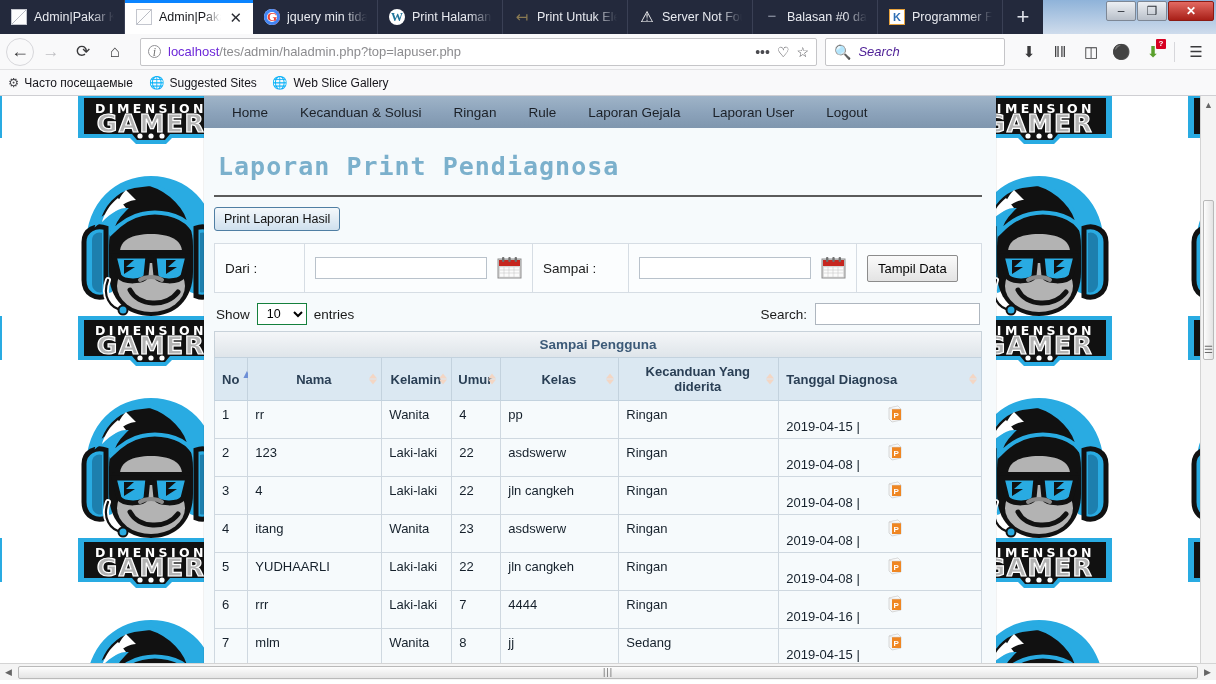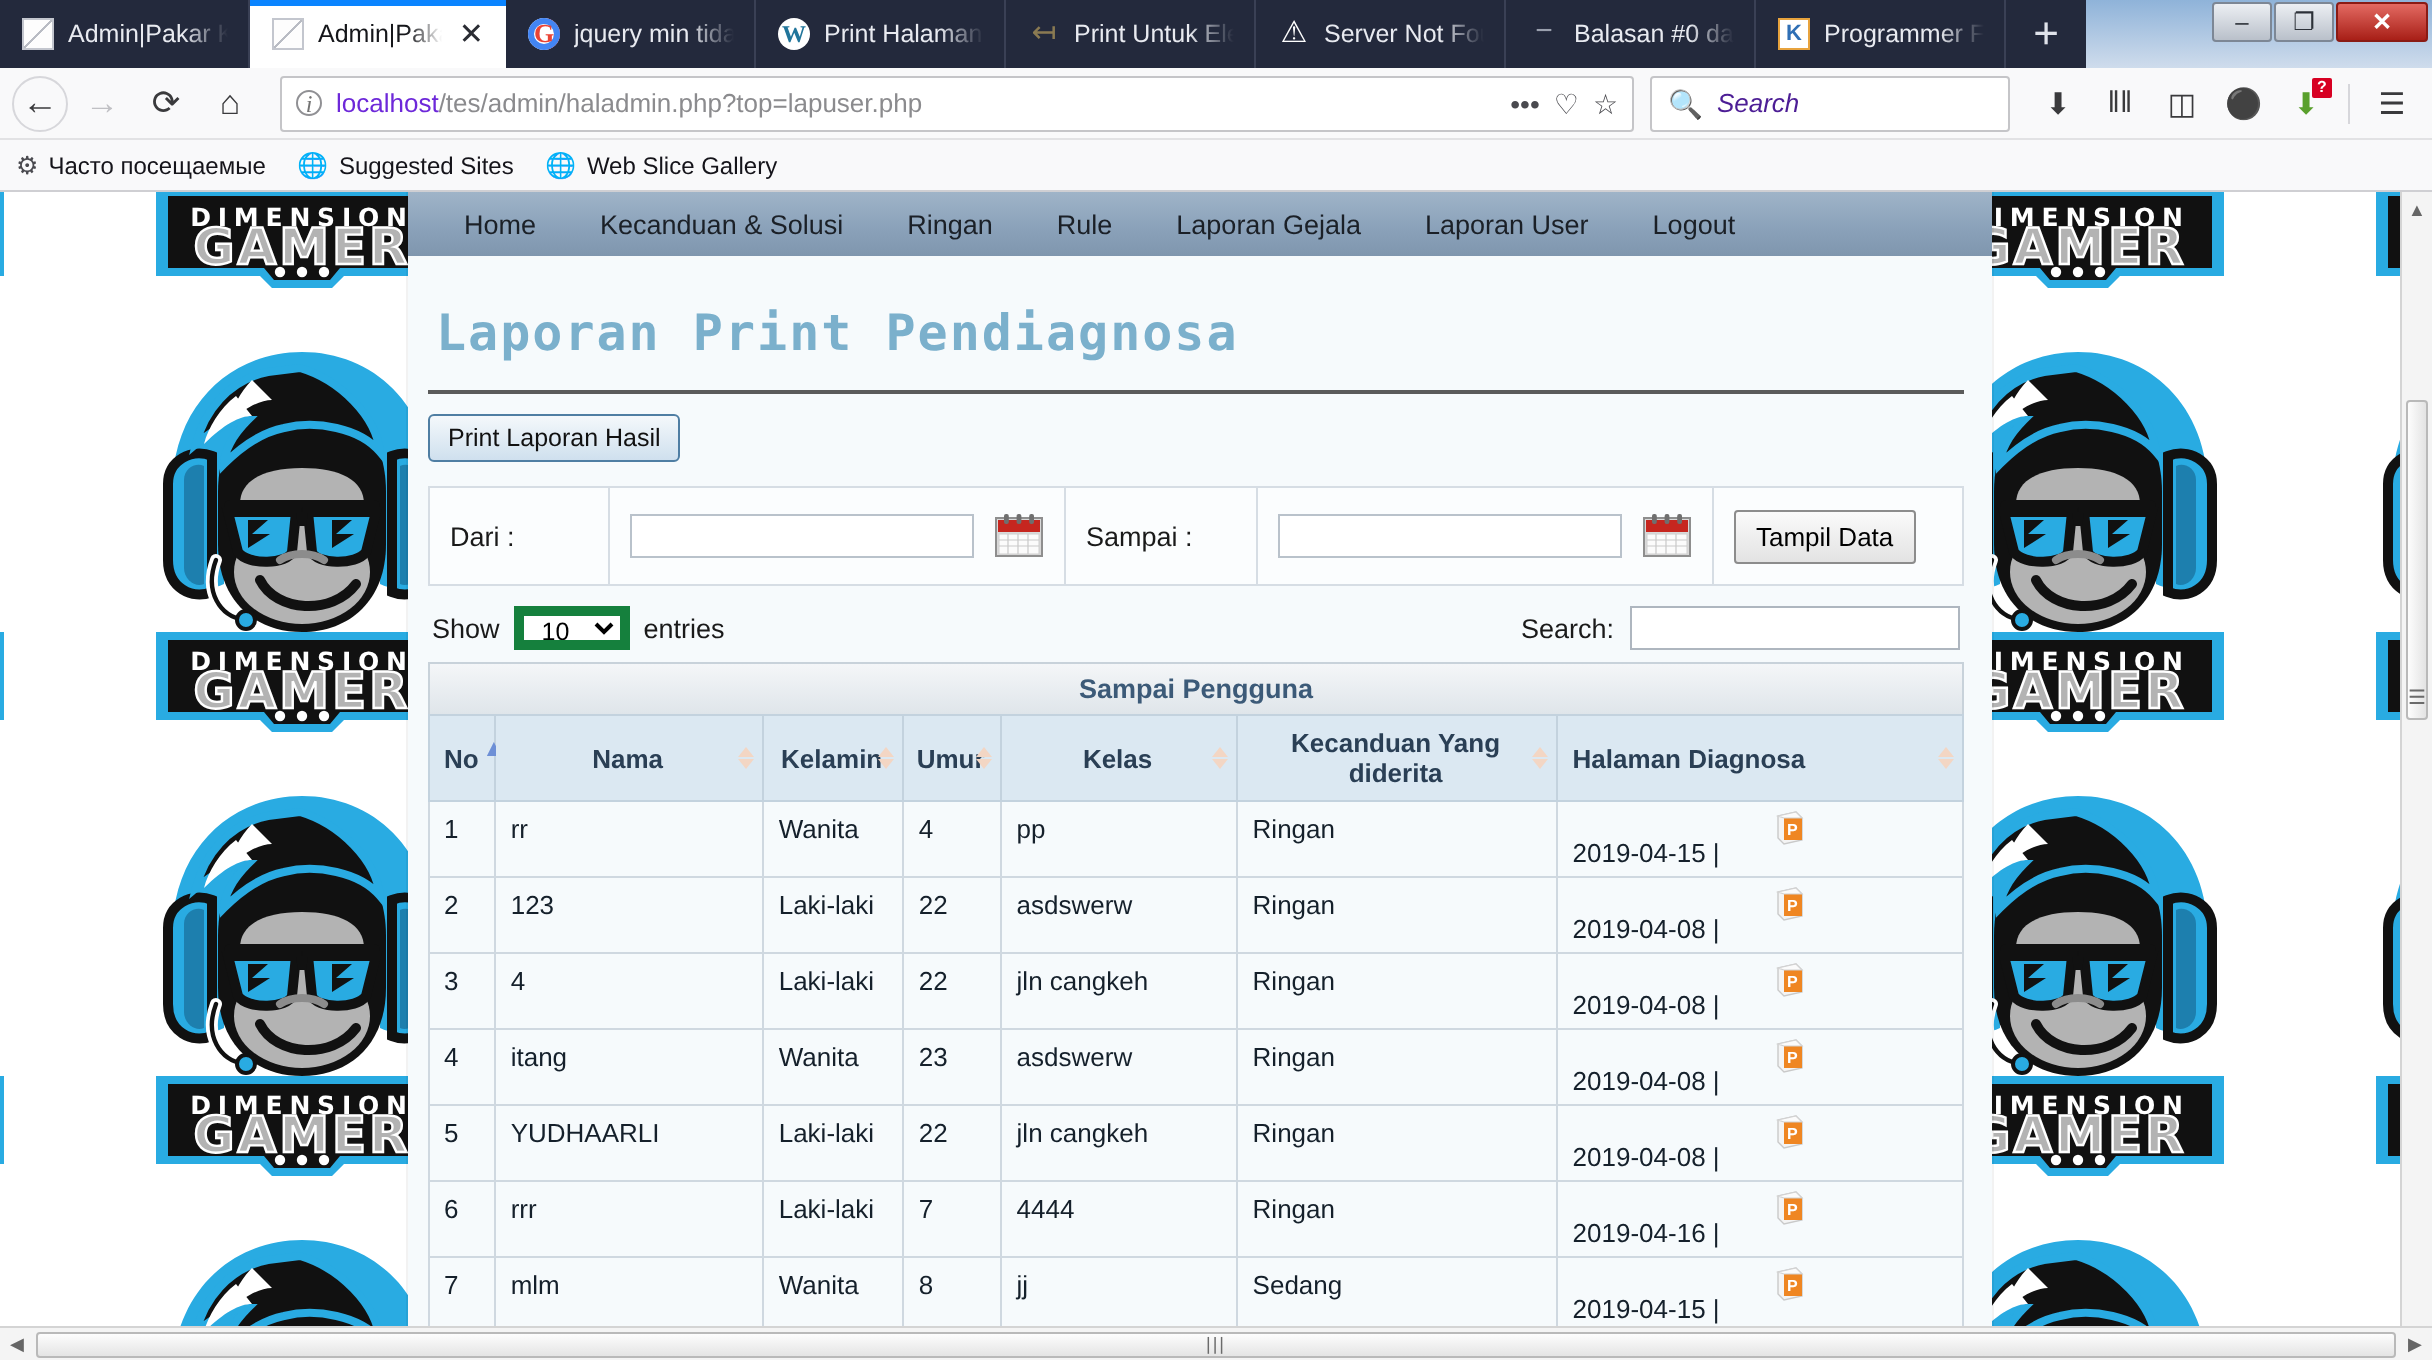--- a/index.html
+++ b/index.html
@@ -131,21 +131,21 @@
   .fcell { display: flex; align-items: center; padding: 0 10px; gap: 10px;
     border-right: 1px solid #d6dde4; height: 100%; }
   .fcell.last { border-right: none; flex: 1; }
   .fcell .lbl { font-size: 13.5px; color: #1a1a1a; }
   .dateinput { width: 172px; height: 22px; border: 1px solid #b9c2cb; background: #fff; }
   .cal { width: 25px; height: 24px; position: relative; flex: 0 0 25px; }
 
   .dtbar { display: flex; align-items: center; justify-content: space-between;
     margin: 10px 2px 6px 2px; font-size: 13.5px; color: #1a1a1a; }
   .dtleft { display: flex; align-items: center; gap: 7px; }
-  .lensel { height: 22px; border: 5px solid #15803d; background: #fff; font-size: 12.5px;
+  .lensel { height: 22px; border: 1px solid #15803d; background: #fff; font-size: 12.5px;
     padding: 0 2px 0 5px; font-family: "Liberation Sans", sans-serif; }
   .dtright { display: flex; align-items: center; gap: 8px; }
   .searchinput { width: 165px; height: 22px; border: 1px solid #aeb6bf; background: #fff; }
 
   table.report { width: 100%; border-collapse: collapse; font-size: 13px; }
   table.report caption { background: linear-gradient(to bottom,#f4f6f8,#dfe5ea);
     border: 1px solid #c8d2da; border-bottom: none; color: #3c5a78; font-weight: bold;
     font-size: 13.5px; padding: 5px 0; text-align: center; }
   table.report th { background: #dbe8f2; color: #2a3f55; font-weight: bold;
     border: 1px solid #c3d2de; padding: 6px 8px 6px 6px; text-align: center;
@@ -1389,21 +1389,21 @@
                   </span>
               </th>
               <th style="width:160px;">
                 <span>Kecanduan Yang diderita</span>
                 <span class="sortarr">
                     <i class="up"></i>
                     <i class="dn"></i>
                   </span>
               </th>
               <th class="lead">
-                <span>Halaman Diagnosa</span>
+                <span>Tanggal Diagnosa</span>
                 <span class="sortarr">
                     <i class="up"></i>
                     <i class="dn"></i>
                   </span>
               </th>
             </tr>
           </thead>
           <tbody id="tbody">
               <tr>
                 <td>1</td>

